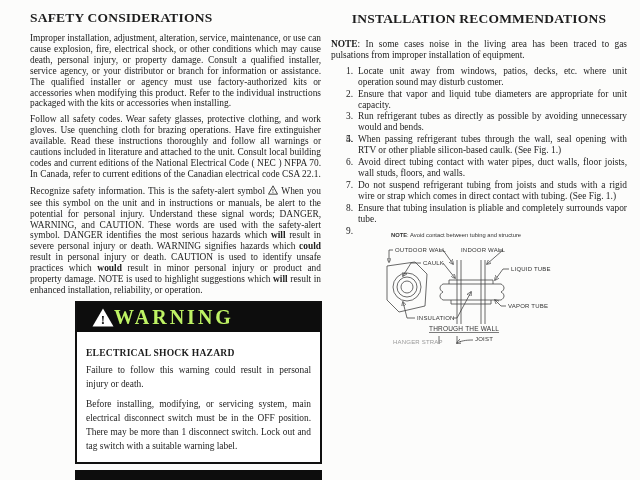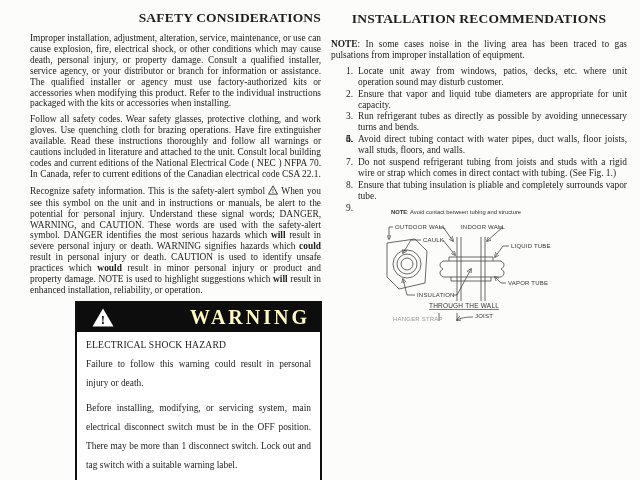--- a/index.html
+++ b/index.html
@@ -5,33 +5,33 @@
   html,body{margin:0;padding:0;}
   body{
     width:640px;height:480px;overflow:hidden;
     background:#fcfcfb;color:#1d1d1d;
     font-family:"Liberation Serif", serif;
     position:relative;
   }
   .col{position:absolute;top:6px;}
   .col-left{left:30px;width:291px;}
   .col-right{left:331px;width:296px;}
-  h1.sec-title{font-size:13.5px;font-weight:bold;text-align:right;margin:4px 0 7px;letter-spacing:.2px;}
+  h1.sec-title{font-size:13.5px;font-weight:bold;text-align:left;margin:4px 0 7px;letter-spacing:.2px;}
   h2.sec-title{font-size:13.5px;font-weight:bold;text-align:center;margin:5px 0 12px;letter-spacing:.2px;}
   p.body{font-size:9.4px;line-height:10.9px;text-align:justify;margin:0 0 5px;}
   .b{font-weight:bold;}
   .alert-sym{display:inline-block;vertical-align:-1px;}
   
   .warnbox{margin:5px 0 0 45px;width:243px;border:2px solid #101010;background:#fff;}
   .warnhead{background:#0d0d0d;height:29px;display:flex;align-items:center;}
   .warnhead .tri{margin-left:15px;line-height:0;}
-  .warnhead .wtxt{flex:1;text-align:right;color:#fef9c3;font-weight:bold;font-size:20px;letter-spacing:3px;margin-right:10px;}
+  .warnhead .wtxt{flex:1;text-align:left;color:#bef264;font-weight:bold;font-size:20px;letter-spacing:3px;margin-right:10px;}
   .warnbody{padding:7px 9px 6px;}
-  .warnbody h3{font-size:9.6px;font-weight:normal;margin:0 0 5px;letter-spacing:.2px;}
-  .warnbody p{font-size:9.4px;line-height:19px;text-align:justify;margin:0 0 6px;}
+  .warnbody h3{font-size:9.6px;font-weight:bold;margin:8px 0 5px;letter-spacing:.2px;}
+  .warnbody p{font-size:9.4px;line-height:14px;text-align:justify;margin:0 0 6px;}
   .warnbody p:last-child{margin-bottom:3px;}
   .warnbar2{margin:6px 0 0 45px;width:247px;height:10px;background:#0d0d0d;}
   
   .li{position:relative;padding-left:27px;font-size:9.4px;line-height:10.9px;text-align:justify;margin-bottom:1px;}
   .li .num{position:absolute;left:4px;width:18px;text-align:right;}
   
   .fig{margin:7px 0 0 22px;}
   .fig-note{font-family:"Liberation Sans", sans-serif;font-size:5.8px;color:#333;margin:0 0 2px 38px;}
   .fig svg text{font-family:"Liberation Sans", sans-serif;font-size:6px;fill:#333;letter-spacing:.2px;}
   .fig svg .cap{font-size:6.5px;text-decoration:underline;}
@@ -72,23 +72,23 @@
 
 <div class="col col-right">
 
   <h2 class="sec-title">INSTALLATION RECOMMENDATIONS</h2>
 
   <p class="body"><span class="b">NOTE</span><span>:  In some cases noise in the living area has been traced to gas pulsations from improper installation of equipment.</span></p>
 
   <div>
     <div class="li"><span class="num">1.</span><span>Locate unit away from windows, patios, decks, etc. where unit operation sound may disturb customer.</span></div>
     <div class="li"><span class="num">2.</span><span>Ensure that vapor and liquid tube diameters are appropriate for unit capacity.</span></div>
-    <div class="li"><span class="num">3.</span><span>Run refrigerant tubes as directly as possible by avoiding unnecessary turns and bends.</span></div>
+    <div class="li"><span class="num">3.</span><span>Run refrigerant tubes as directly as possible by avoiding unnecessary would and bends.</span></div>
     <div class="li"><span class="num">4.</span></div>
-    <div class="li"><span class="num">5.</span></div>
+    <div class="li"><span class="num">5.</span><span>When passing refrigerant tubes through the wall, seal opening with RTV or other pliable silicon-based caulk. (See Fig. 1.)</span></div>
     <div class="li"><span class="num">6.</span><span>Avoid direct tubing contact with water pipes, duct walls, floor joists, wall studs, floors, and walls.</span></div>
     <div class="li"><span class="num">7.</span><span>Do not suspend refrigerant tubing from joists and studs with a rigid wire or strap which comes in direct contact with tubing. (See Fig. 1.)</span></div>
     <div class="li"><span class="num">8.</span><span>Ensure that tubing insulation is pliable and completely surrounds vapor tube.</span></div>
     <div class="li"><span class="num">9.</span></div>
   </div>
 
   <div class="fig">
     <div class="fig-note"><span class="b">NOTE</span><span>: Avoid contact between tubing and structure</span></div>
     <svg width="278" height="104" viewBox="0 0 278 104">
       <defs>

